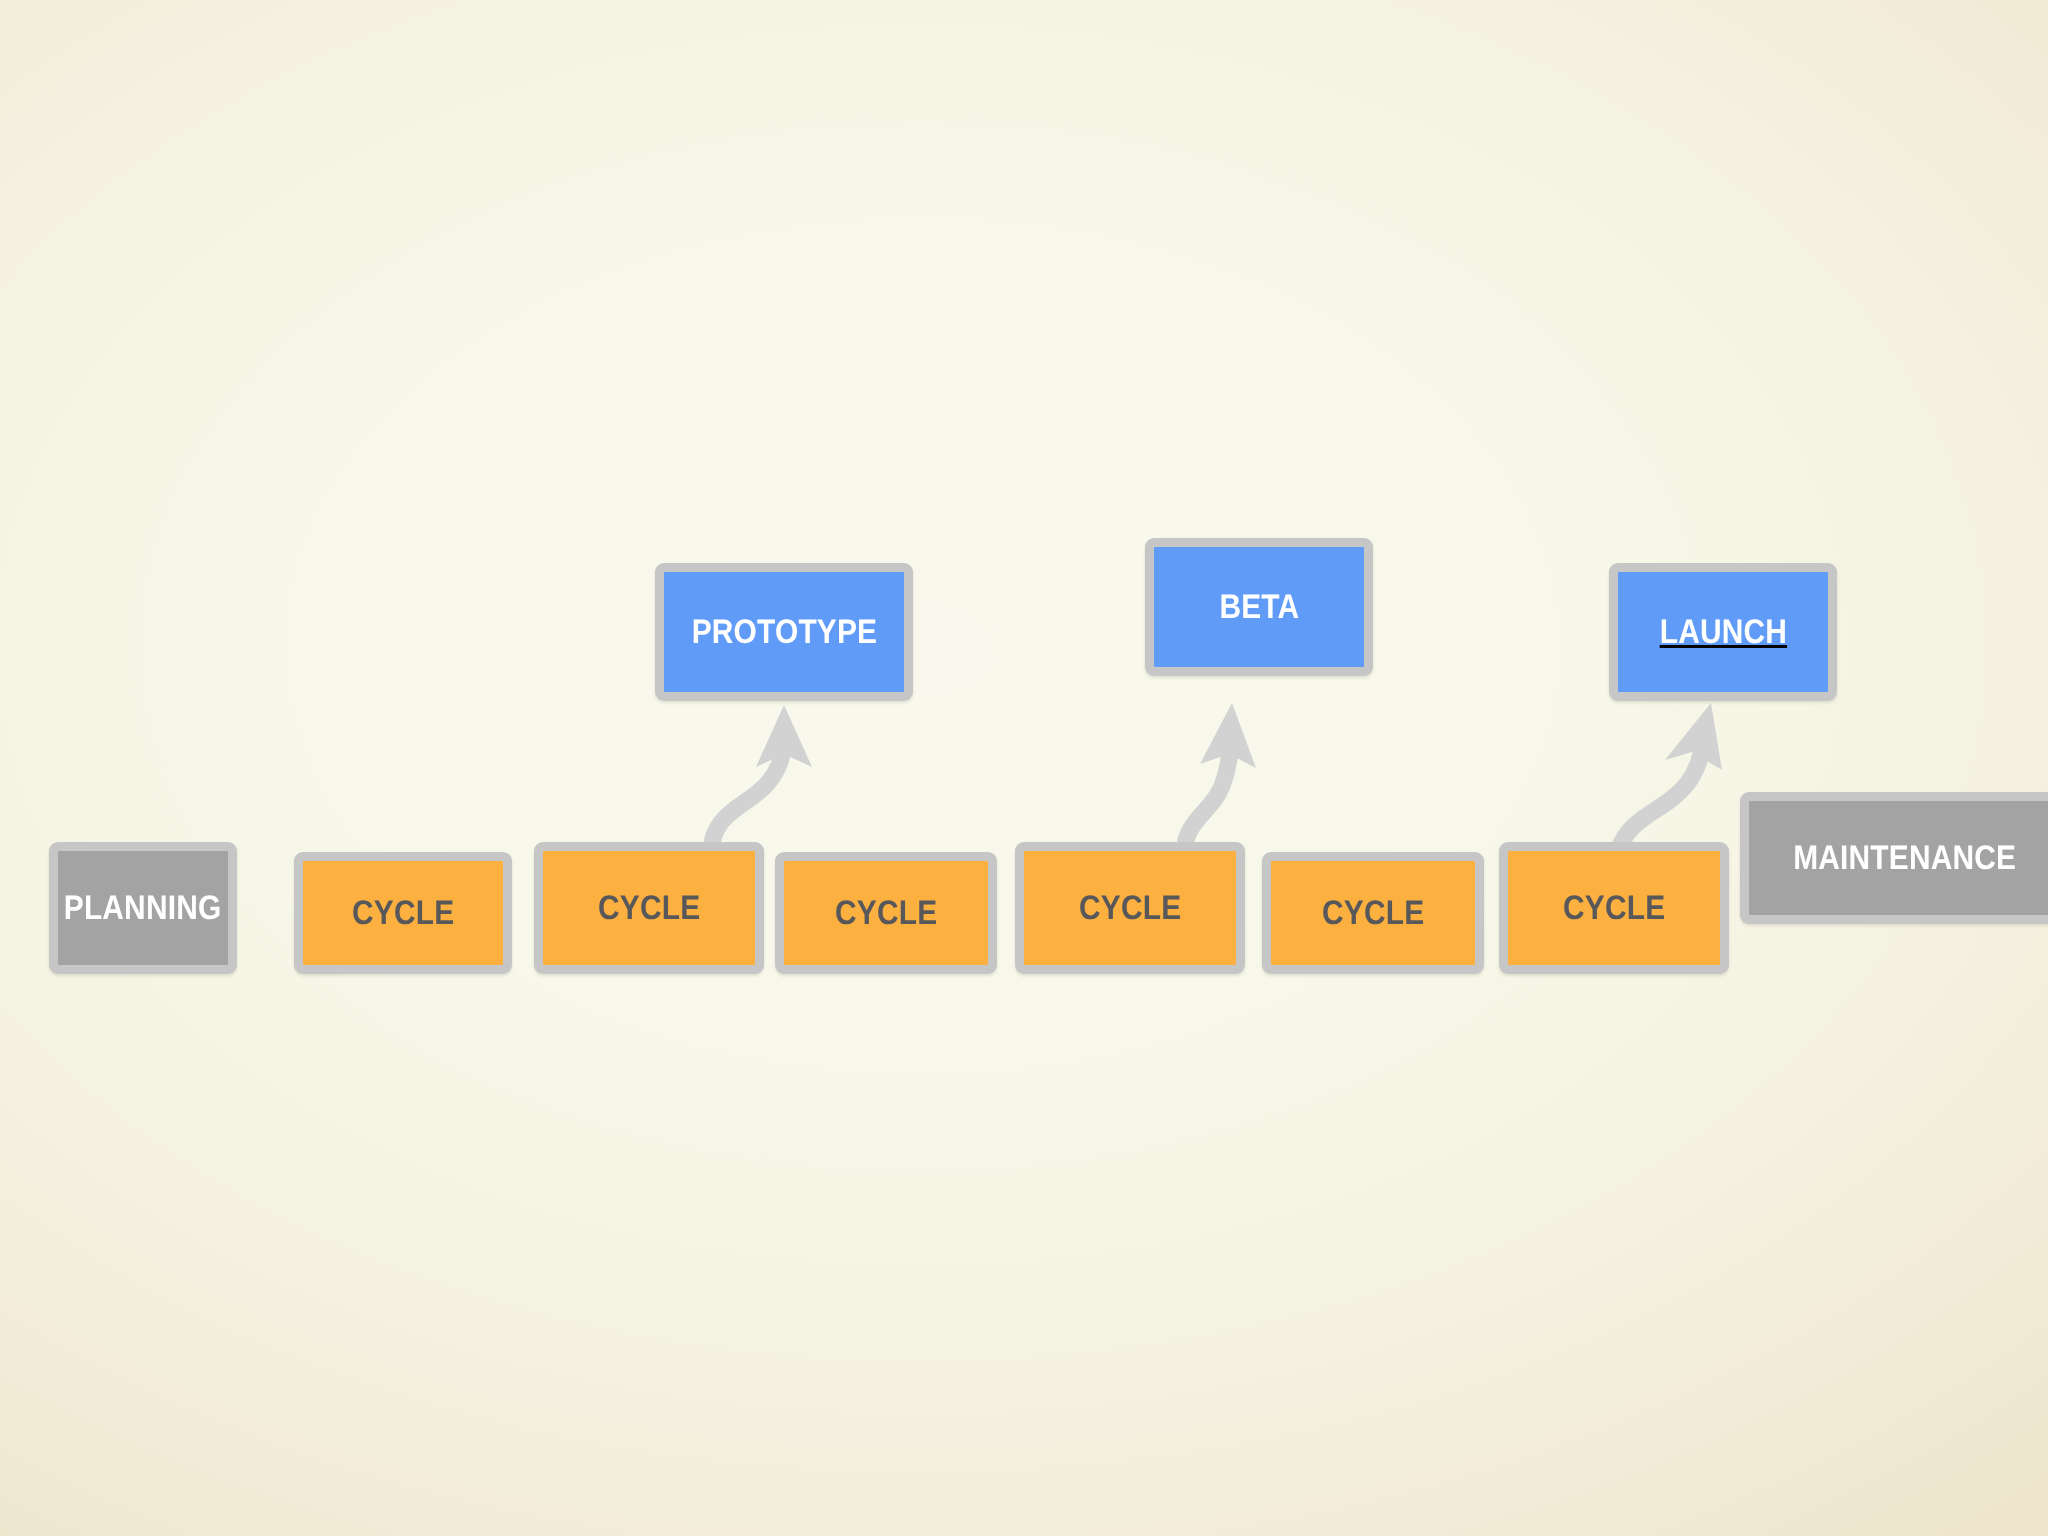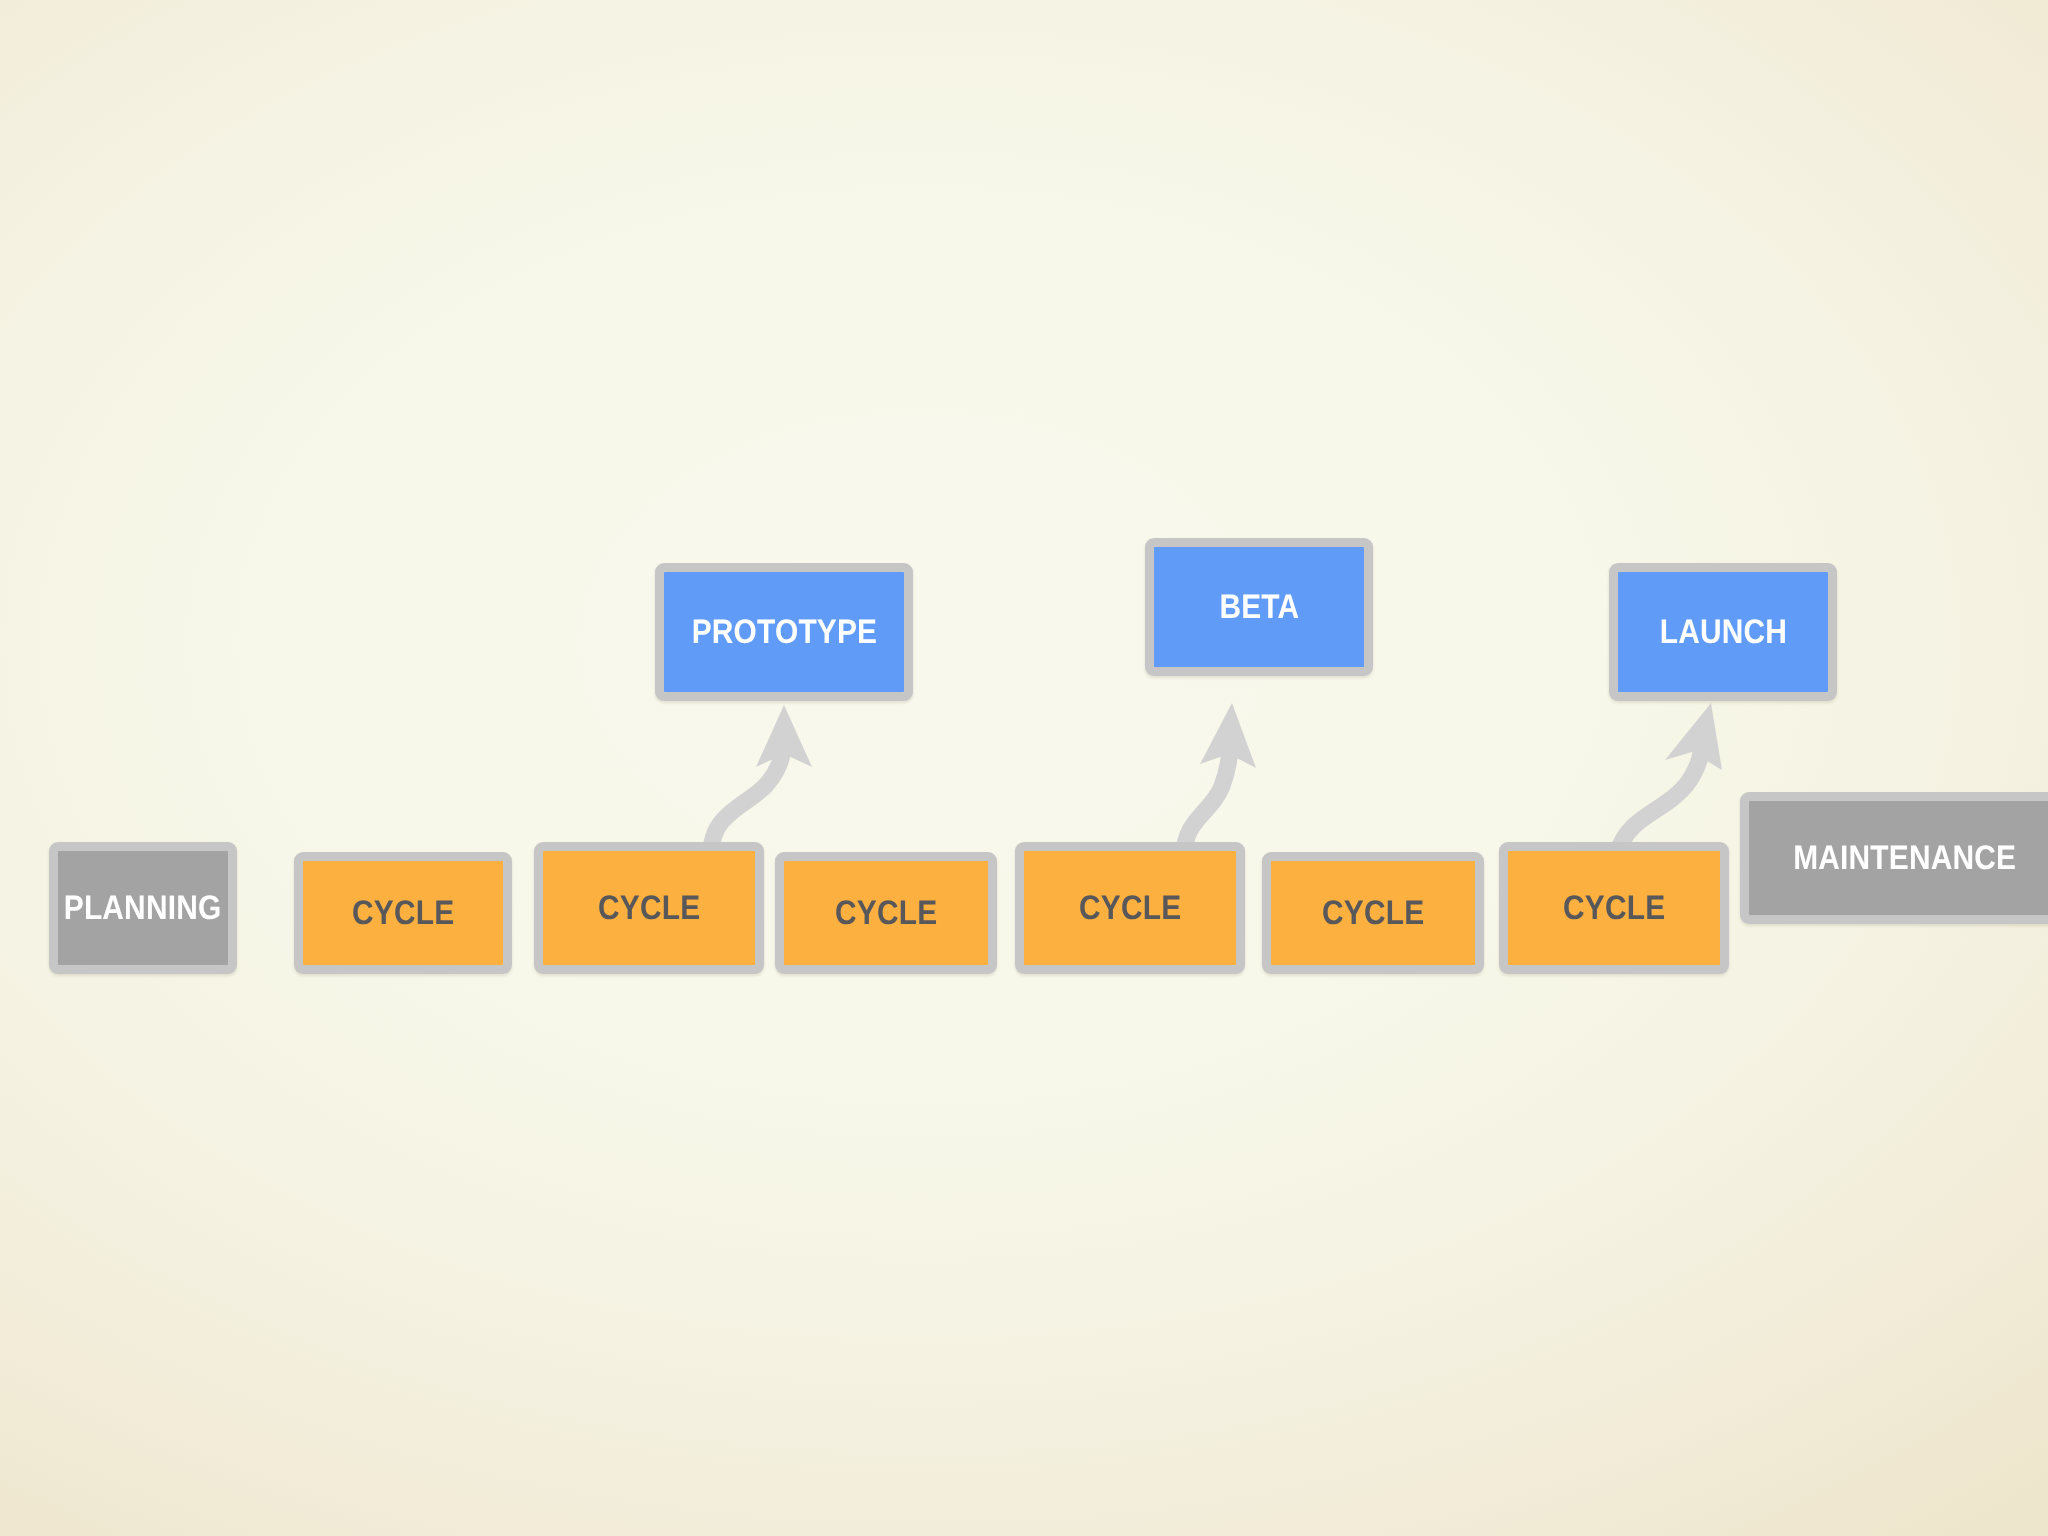--- a/index.html
+++ b/index.html
@@ -115,21 +115,21 @@
       <span class="label txt-white">PROTOTYPE</span>
     </div>
   </div>
 
   <div class="node row-top frame-gray" style="left:1145px; top:538px; width:228px; height:138px;">
     <div class="inner fill-blue">
       <span class="label txt-white">BETA</span>
     </div>
   </div>
 
-  <div class="node row-top frame-gray" style="left:1609px; top:563px; width:228px; height:138px;">
+  <div class="node row-top frame-gray" style="left:1609px; top:563px; width:228px; height:138px;text-decoration:underline;">
     <div class="inner fill-blue">
       <span class="label txt-white">LAUNCH</span>
     </div>
   </div>
 
   <div class="node row-bottom frame-gray" style="left:49px; top:842px; width:188px; height:132px;">
     <div class="inner fill-gray">
       <span class="label txt-white">PLANNING</span>
     </div>
   </div>

